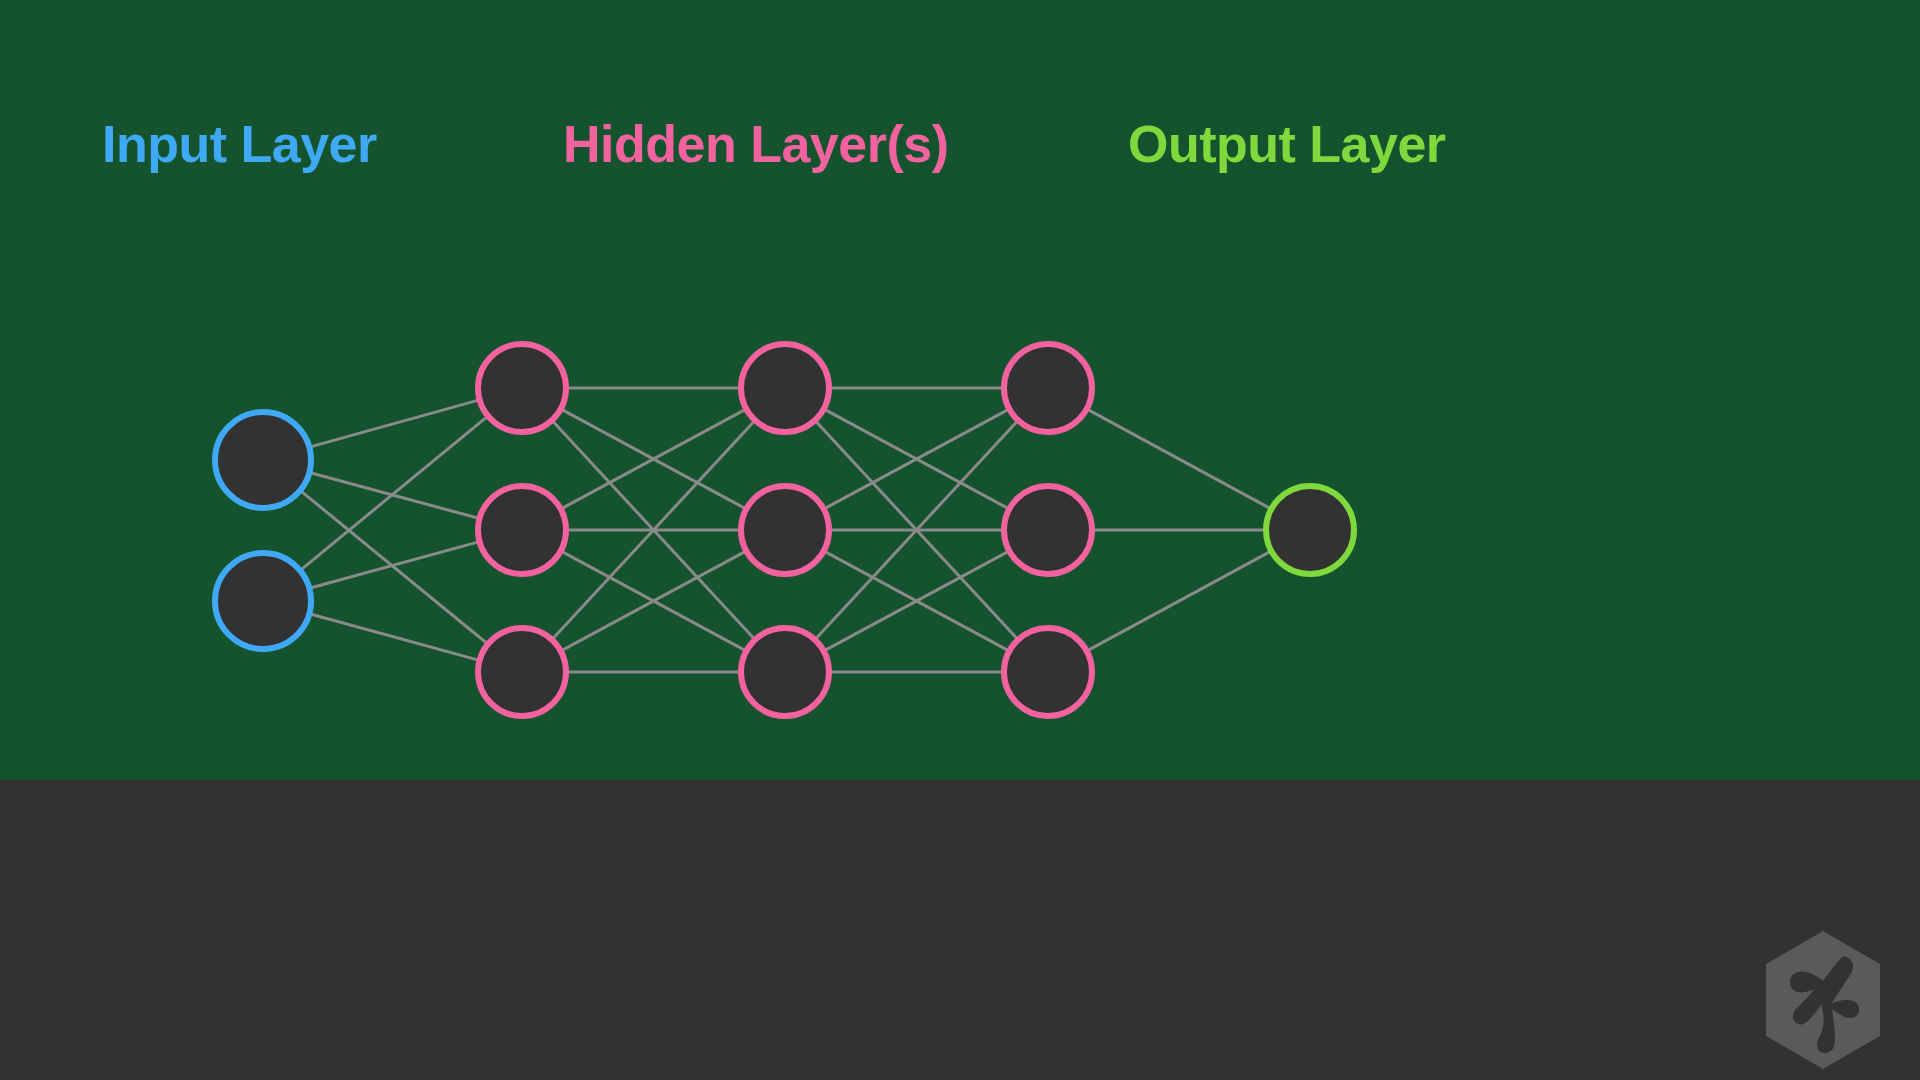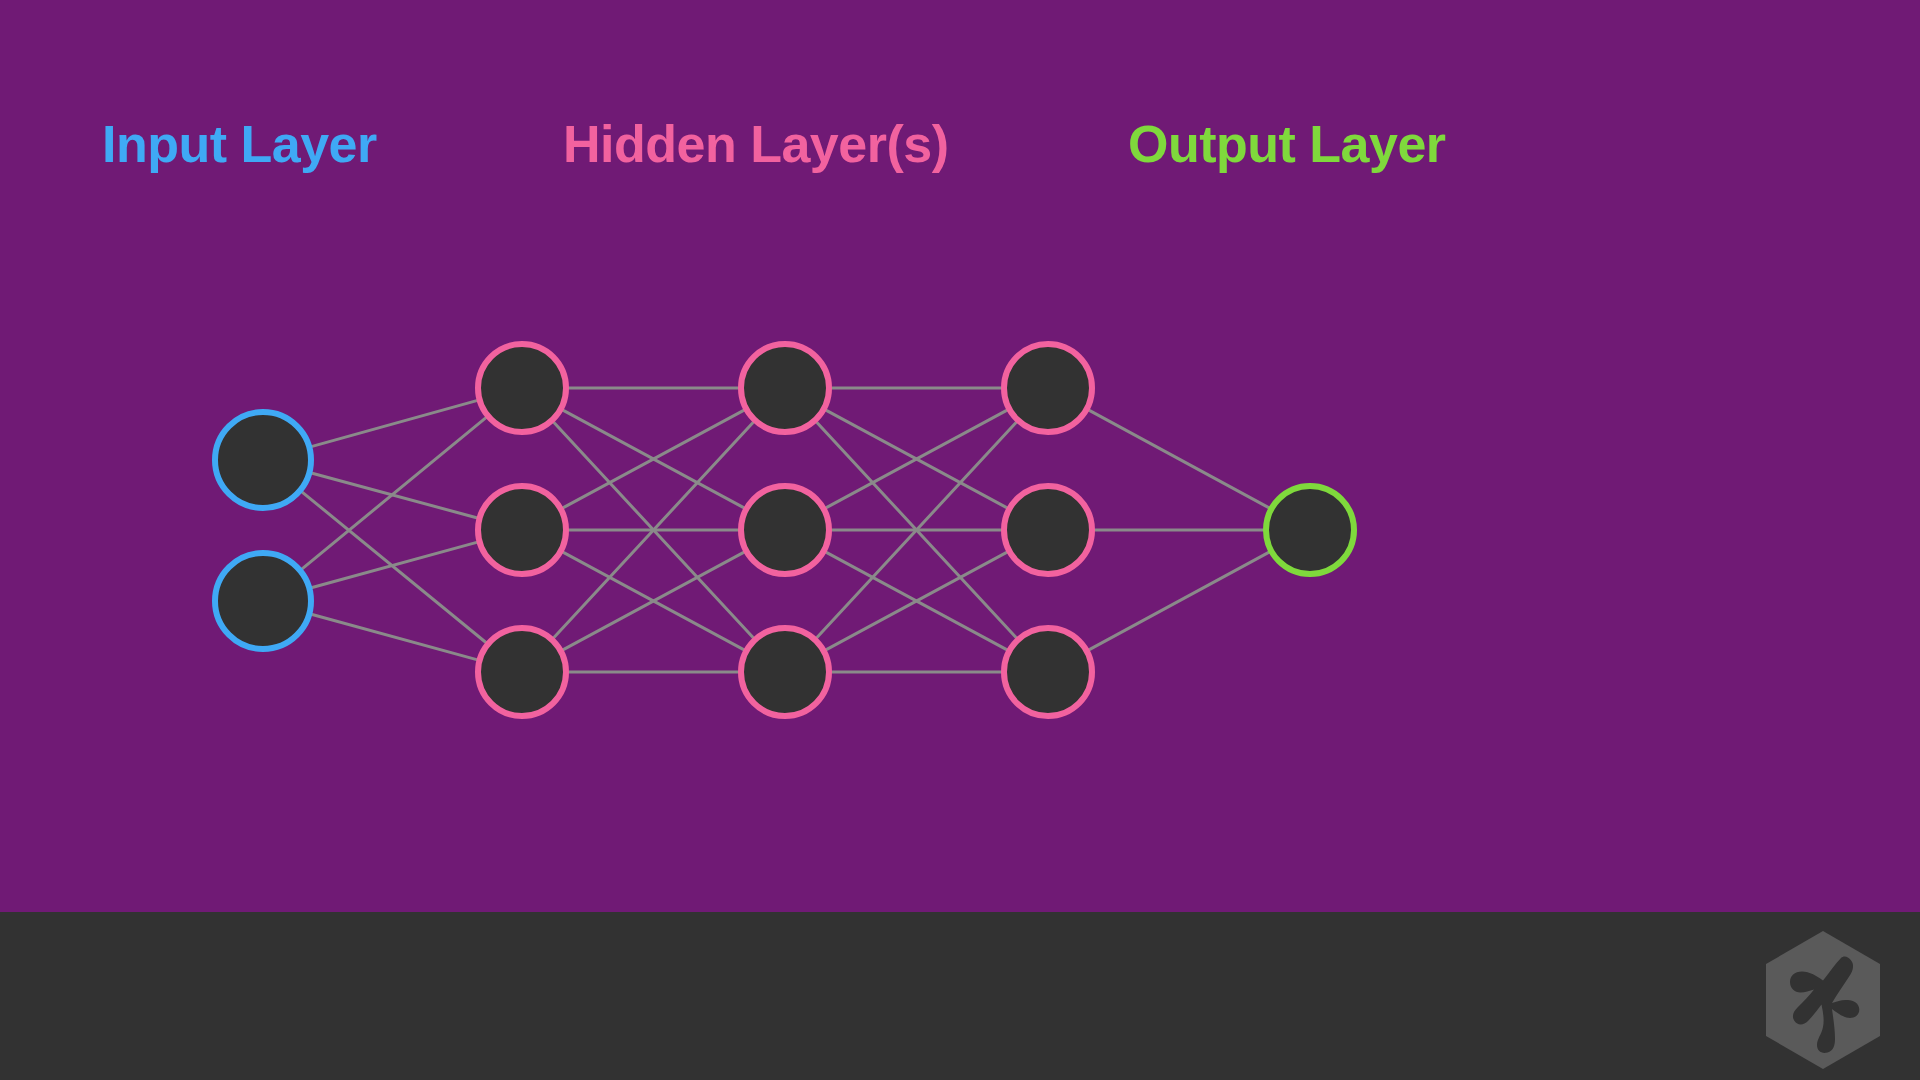--- a/index.html
+++ b/index.html
@@ -10,22 +10,22 @@
   }
   body {
     width: 1920px;
     height: 1080px;
     overflow: hidden;
     font-family: "Liberation Sans", sans-serif;
   }
   #stage {
     position: relative;
     width: 1920px;
-    height: 912px;
-    background: #701a75;
+    height: 780px;
+    background: #14532d;
   }
   #net-svg {
     position: absolute;
     top: 0;
     left: 0;
     width: 1920px;
     height: 1080px;
     display: block;
   }
   .layer-label {

